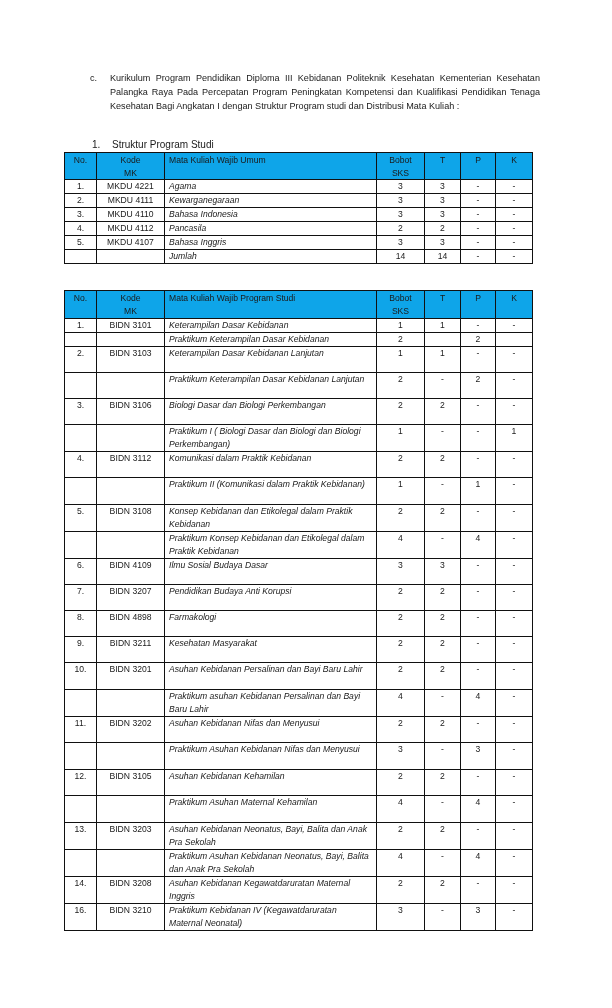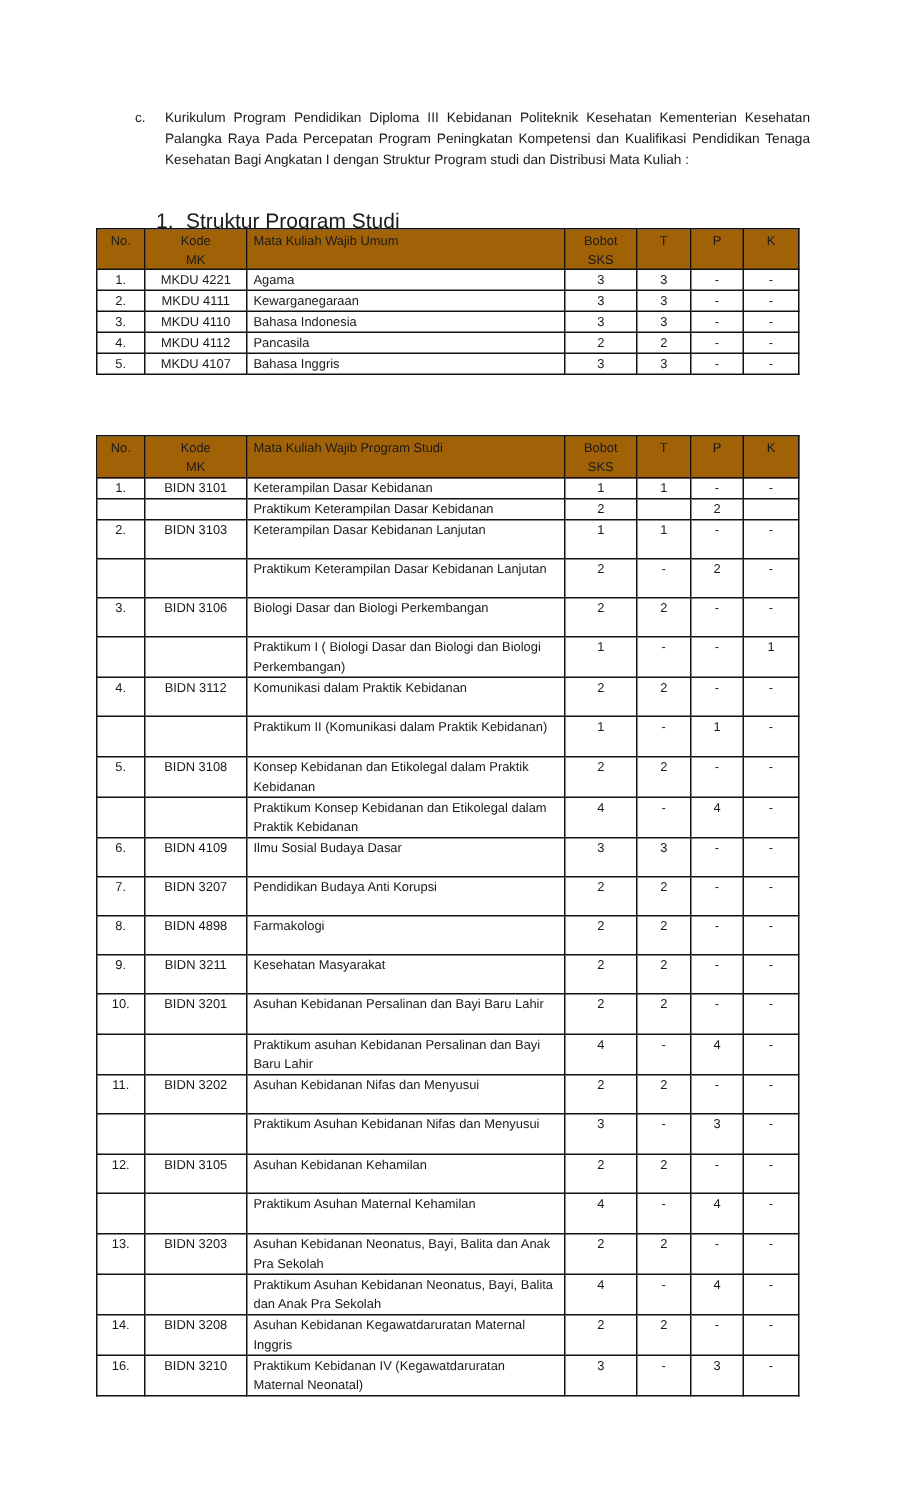--- a/index.html
+++ b/index.html
@@ -1,29 +1,29 @@
 <!DOCTYPE html>
 <html><head>
 <meta charset="utf-8">
 <style>
   html, body { margin: 0; padding: 0; background: #ffffff; }
   body { width: 612px; height: 1008px; position: relative; overflow: hidden;
          font-family: "Liberation Sans", "DejaVu Sans", sans-serif; color: #1a1a1a; }
   .intro { position: absolute; left: 90px; top: 71px; width: 450px; font-size: 9.1px; line-height: 14px; }
   .intro .marker { position: absolute; left: 0; top: 0; }
   .intro .body { margin-left: 20px; text-align: justify; text-align-last: left; }
-  .subhead { position: absolute; left: 104px; top: 139px; font-size: 14px; }
+  .subhead { position: absolute; left: 92px; top: 139px; font-size: 10px; }
   .subhead .num { display: inline-block; width: 20px; }
   table { position: absolute; left: 64px; border-collapse: collapse; table-layout: fixed;
           font-size: 8.6px; border: 1.6px solid #111; }
   td, th { border: 1px solid #111; padding: 0 4px; vertical-align: top; line-height: 12.5px; font-weight: normal; }
-  thead th { background: #a16207; text-align: center; padding-top: 1px; }
+  thead th { background: #0ea5e9; text-align: center; padding-top: 1px; }
   th.mk { text-align: left; }
   td.c { text-align: center; }
-  td.l { text-align: left; }
+  td.l { text-align: left; font-style: italic; }
   col.no { width: 32px; } col.kode { width: 68px; } col.mk { width: 212px; }
   col.bobot { width: 48px; } col.t { width: 36px; } col.p { width: 35px; } col.k { width: 37px; }
   #t1 { top: 152px; }
   #t1 tbody tr { height: 14px; }
   #t1 td.p, #t1 th.p { border-left: 1.6px solid #111; }
   #t2 { top: 290px; }
   #t2 thead tr { height: 28px; }
   #t2 td.p, #t2 th.p { border-left: 1.6px solid #111; }
   #t2 tr.h1 { height: 14px; }
   #t2 tr.h2 { height: 26px; }
@@ -99,20 +99,29 @@
         <td class="c">2</td>
         <td class="c p">-</td>
         <td class="c">-</td>
       </tr>
       <tr>
         <td class="c">5.</td>
         <td class="c">MKDU 4107</td>
         <td class="l">Bahasa Inggris</td>
         <td class="c">3</td>
         <td class="c">3</td>
+        <td class="c p">-</td>
+        <td class="c">-</td>
+      </tr>
+      <tr>
+        <td class="c"></td>
+        <td class="c"></td>
+        <td class="l">Jumlah</td>
+        <td class="c">14</td>
+        <td class="c">14</td>
         <td class="c p">-</td>
         <td class="c">-</td>
       </tr>
     </tbody>
 </table>
 
 <table id="t2">
   <colgroup>
       <col class="no">
       <col class="kode">

